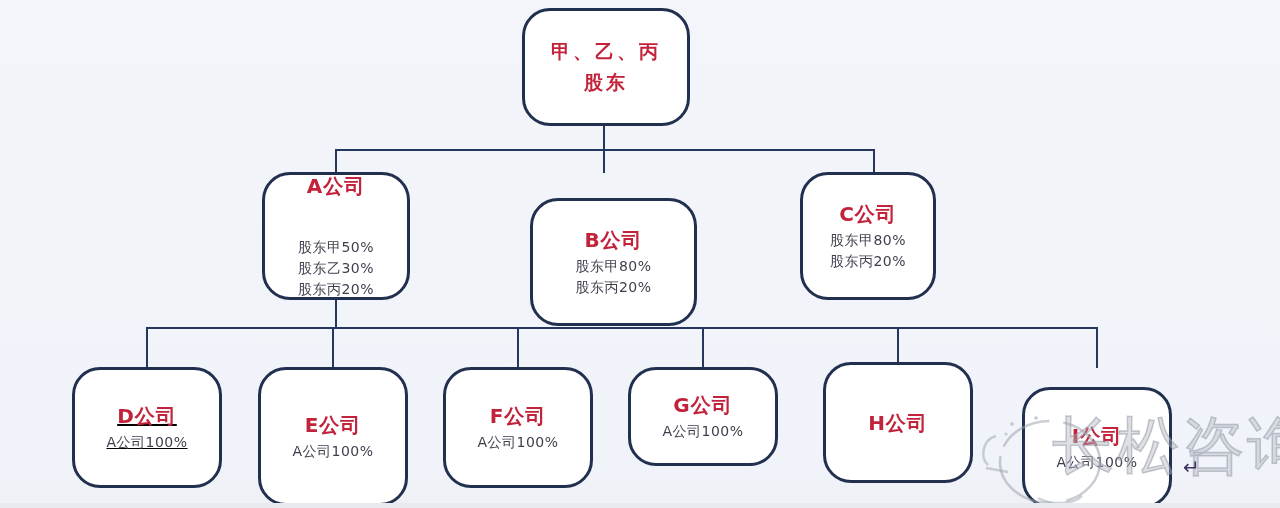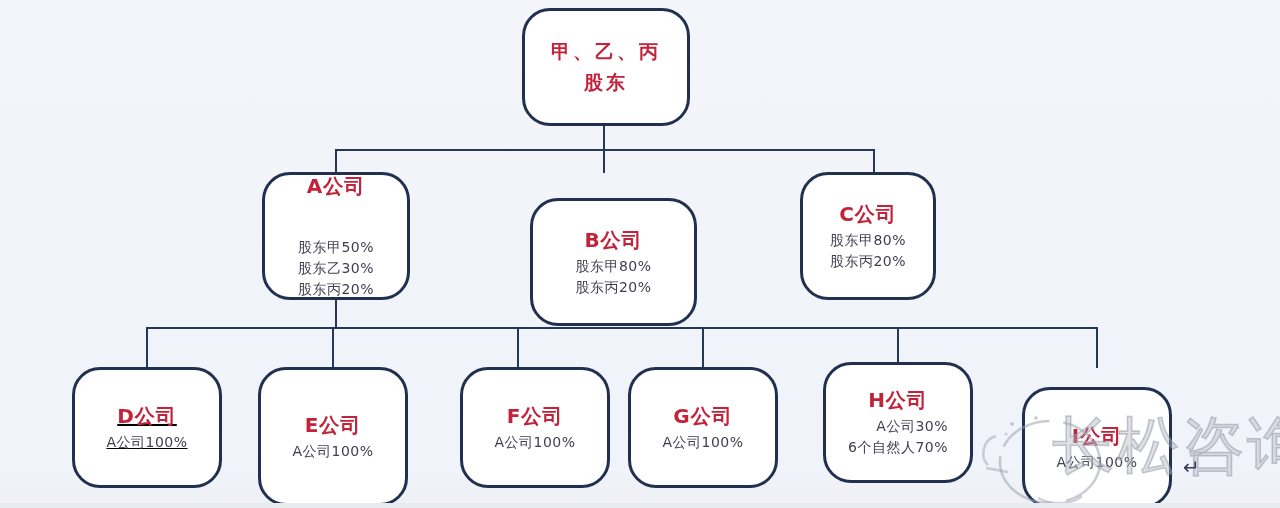--- a/index.html
+++ b/index.html
@@ -58,22 +58,22 @@
   }
   .root-line + .root-line { margin-top: 4px; }
 
   
   .n-root { left: 522px; top: 8px;   width: 168px; height: 118px; }
   .n-a    { left: 262px; top: 172px; width: 148px; height: 128px; gap: 35px; }
   .n-b    { left: 530px; top: 172px; width: 167px; height: 128px; margin-top: 26px; }
   .n-c    { left: 800px; top: 172px; width: 136px; height: 128px; }
   .n-d    { left: 72px;   top: 367px; width: 150px; height: 121px; text-decoration: underline; }
   .n-e    { left: 258px;  top: 367px; width: 150px; height: 139px; }
-  .n-f    { left: 460px;  top: 367px; width: 150px; height: 121px; }
-  .n-g    { left: 628px;  top: 367px; width: 150px; height: 121px; }
+  .n-f    { left: 443px;  top: 367px; width: 150px; height: 121px; }
+  .n-g    { left: 628px;  top: 367px; width: 150px; height: 99px; }
   .n-h    { left: 823px;  top: 362px; width: 150px; height: 121px; }
   .n-i    { left: 1022px; top: 387px; width: 150px; height: 121px; }
 
   
   .line {
     position: absolute;
     background: #25375c;
   }
   .v { width: 2px; }
   .h { height: 2px; }
@@ -196,24 +196,20 @@
 
   <div class="node n-g">
     <div class="node-title">G公司</div>
     <div class="node-sub">
       <div>A公司100%</div>
     </div>
   </div>
 
   <div class="node n-h">
     <div class="node-title">H公司</div>
-    <div class="node-sub">
-      <div>A公司30%</div>
-      <div>6个自然人70%</div>
-    </div>
   </div>
 
   <div class="node n-i">
     <div class="node-title">I公司</div>
     <div class="node-sub">
       <div>A公司100%</div>
     </div>
   </div>
 
   <div class="watermark">

